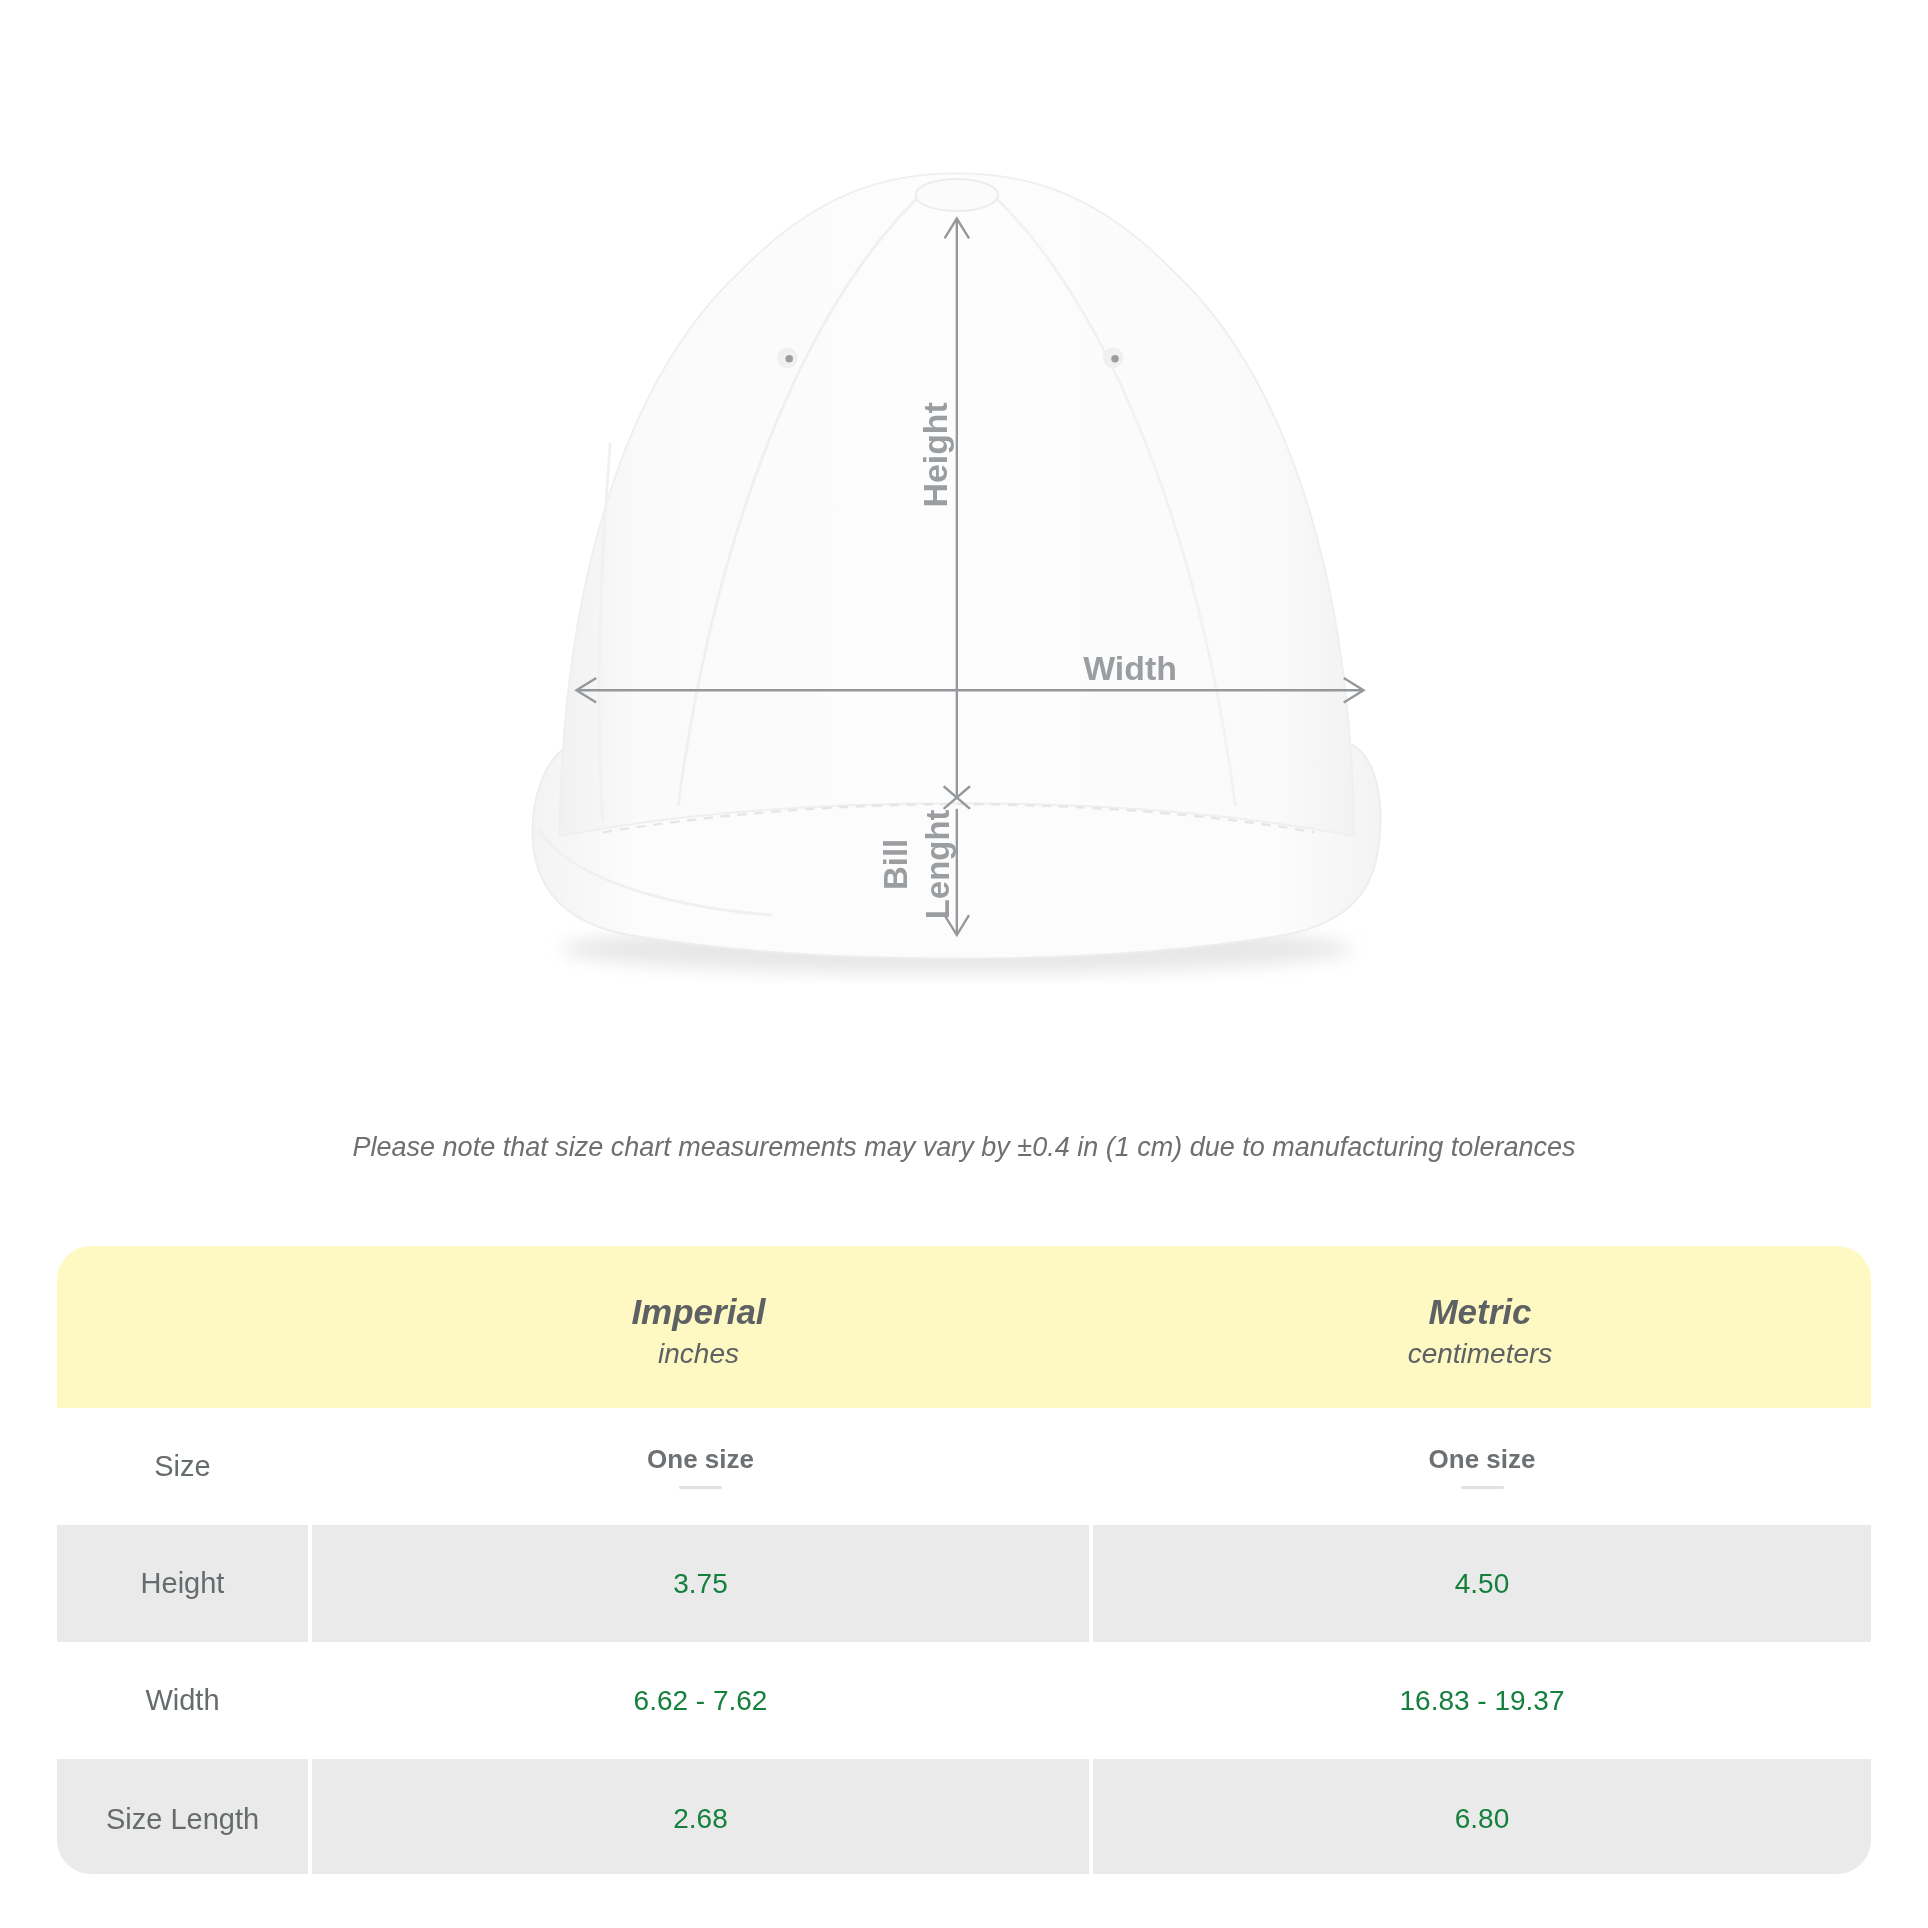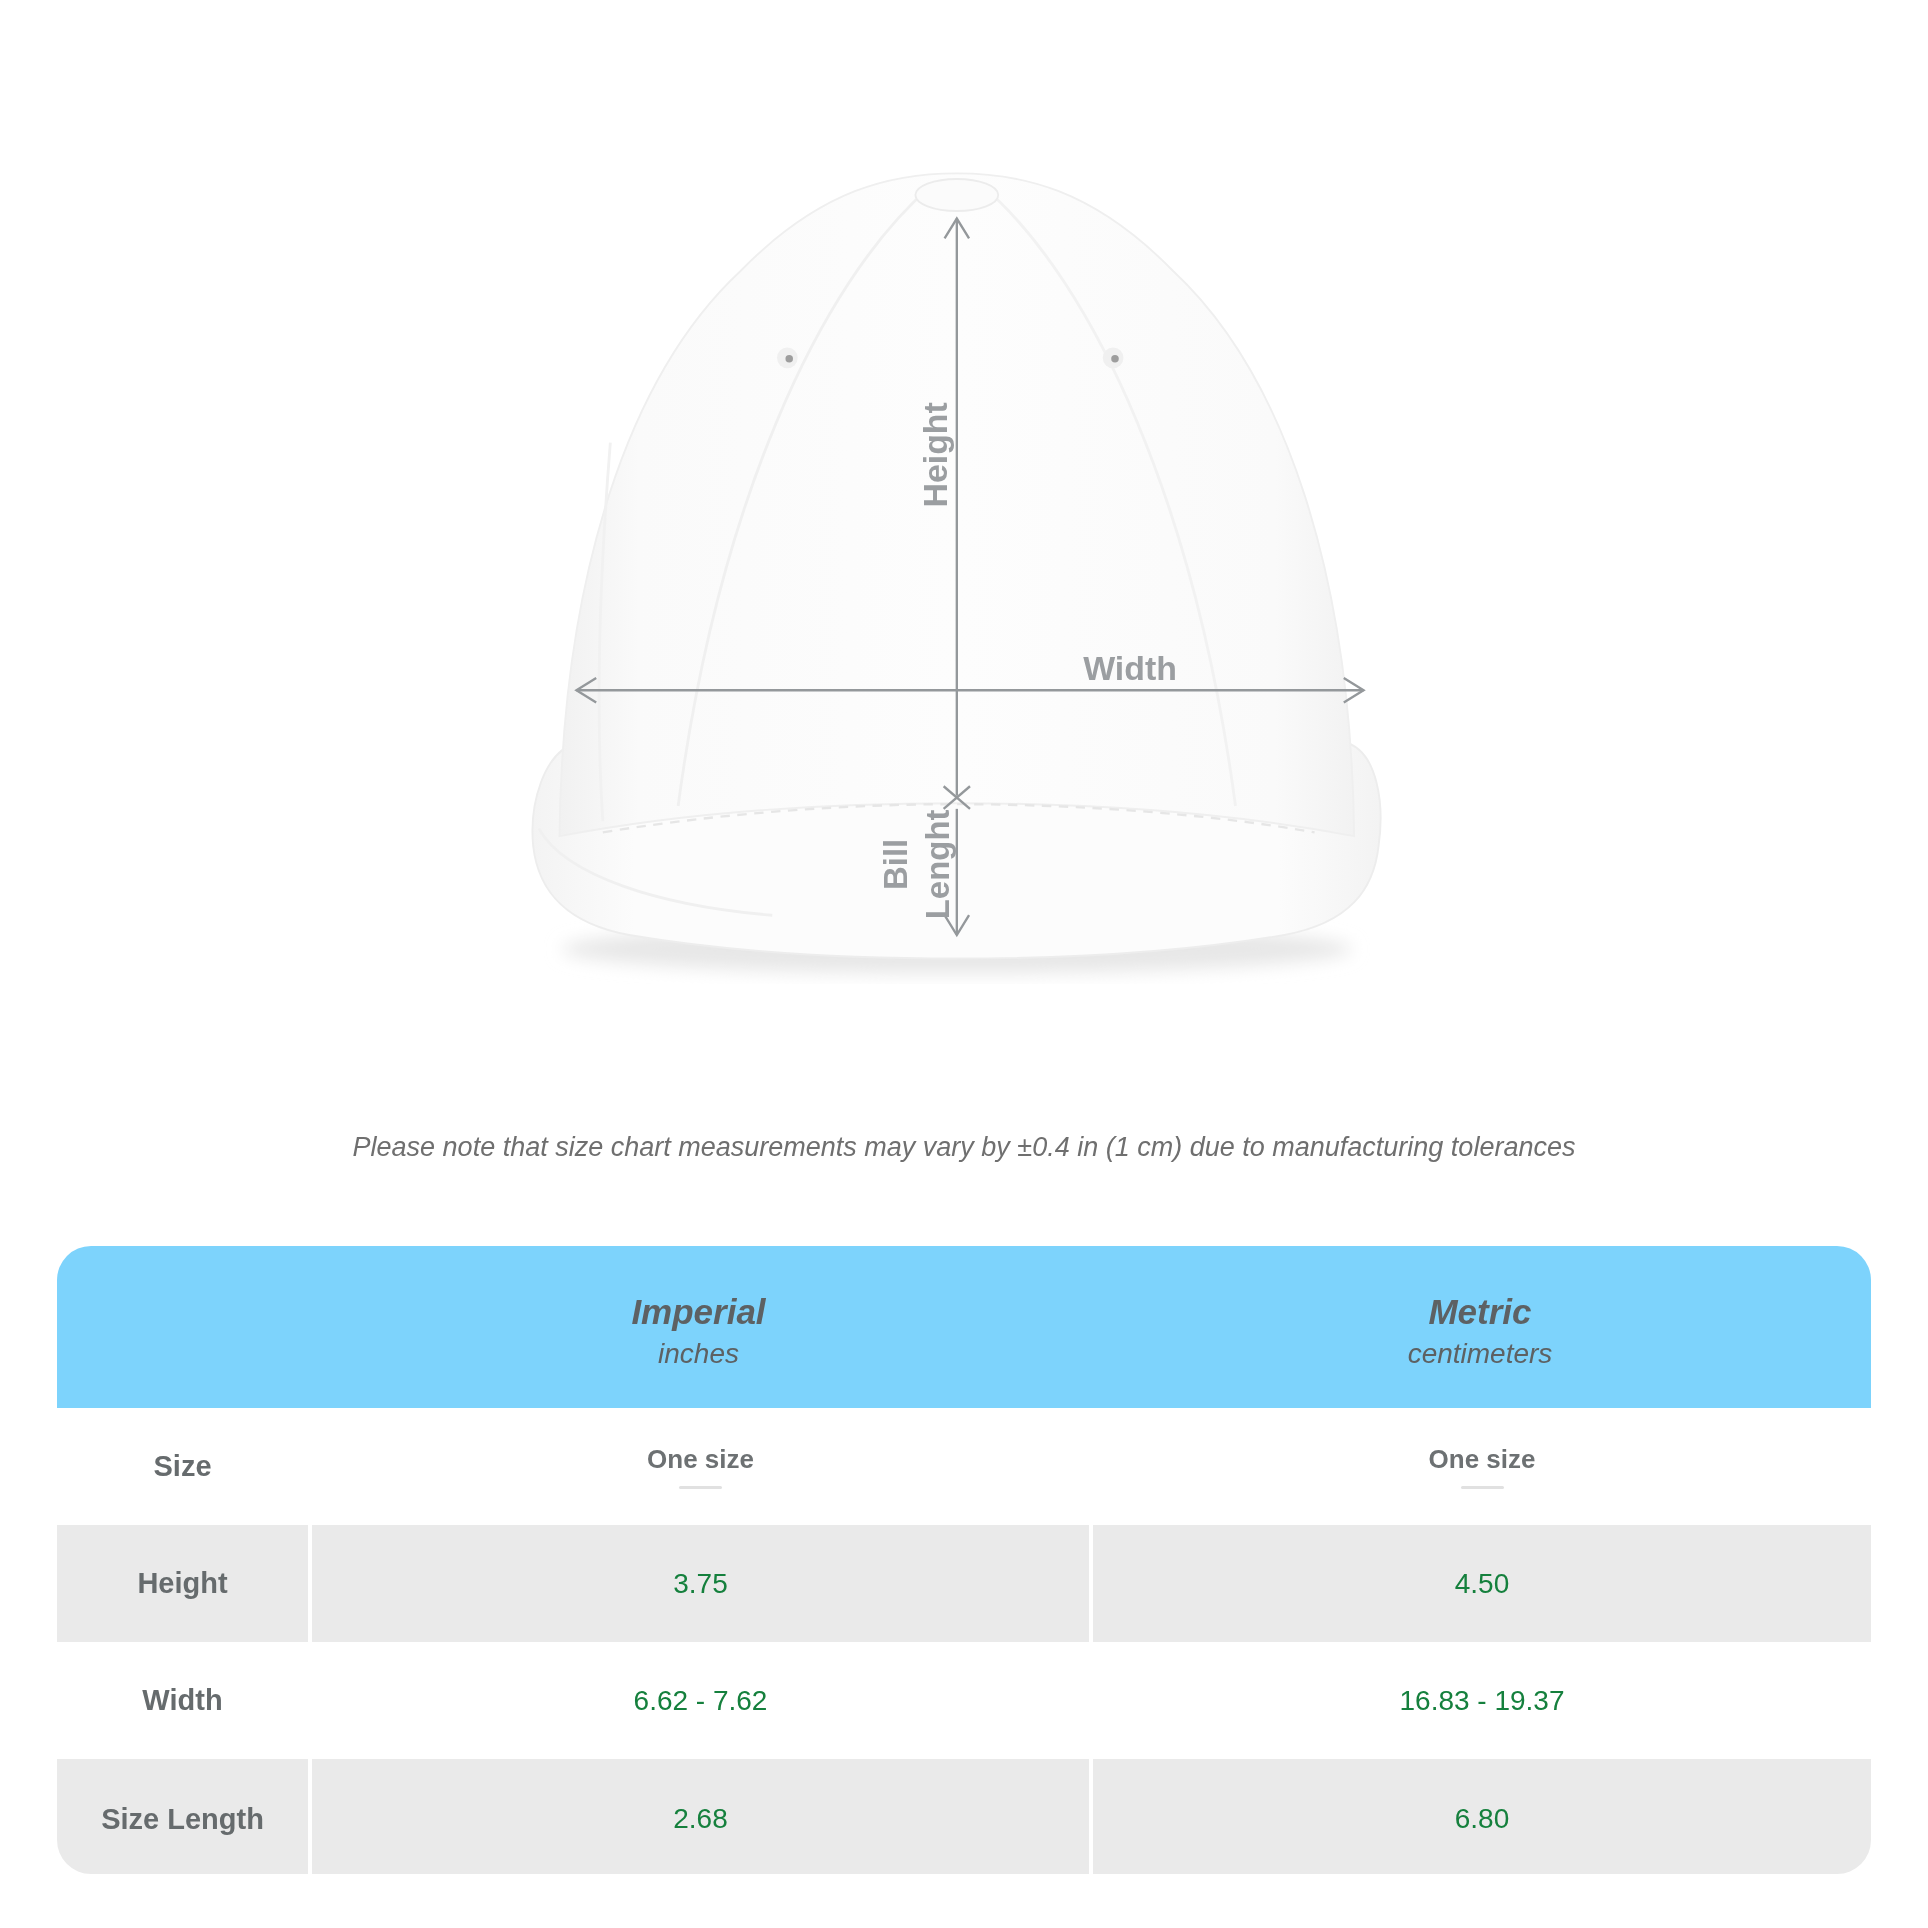--- a/index.html
+++ b/index.html
@@ -15,36 +15,36 @@
     font-size:44px;font-weight:bold;color:#333538;margin:0;letter-spacing:0;
   }
   .heading .subtitle{
     font-size:27px;font-style:italic;color:#6f6f6f;margin:15px 0 0 0;font-weight:normal;
   }
   
   .size-table{
     position:absolute;left:57px;top:1246px;width:1814px;height:628px;
     border-radius:34px;overflow:hidden;background:#ffffff;
   }
-  .thead{display:flex;height:162px;background:#7dd3fc;}
+  .thead{display:flex;height:162px;background:#fef9c3;}
   .col-label{width:251px;flex:0 0 auto;}
   .col-val{width:781px;flex:0 0 auto;display:flex;flex-direction:column;align-items:center;}
   .col-val.metric{width:782px;}
   .thead .col-val{padding-top:47px;box-sizing:border-box;}
   .unit-title{font-size:35px;font-weight:bold;font-style:italic;color:#5d6163;line-height:1.1;}
   .unit-sub{font-size:28px;font-style:italic;color:#5d6163;margin-top:7.5px;line-height:1.1;}
   .trow{display:flex;height:117px;}
   .trow.striped{background:#eaeaea;}
   .trow:last-child{height:120px;}
   .trow .cell{
     display:flex;flex-direction:column;align-items:center;justify-content:center;
     box-sizing:border-box;
   }
   .trow .col-val{border-left:4.7px solid #ffffff;}
-  .rlabel{font-size:29px;font-weight:bold;color:#666b6d;}
+  .rlabel{font-size:29px;font-weight:normal;color:#666b6d;}
   .rvalue{font-size:28px;color:#15803d;}
   .rvalue.onesize{font-size:26px;font-weight:bold;color:#6d7173;}
   .dash{display:block;width:43px;height:2.8px;border-radius:1.9px;background:#d7d7d7;margin-top:10.4px;opacity:.75;}
 </style>
 </head>
 <body>
 
 <svg class="hat-svg" viewBox="500 120 1060 960" xmlns="http://www.w3.org/2000/svg">
   <defs>
     <linearGradient id="crownGrad" x1="0" y1="0" x2="1" y2="0">

